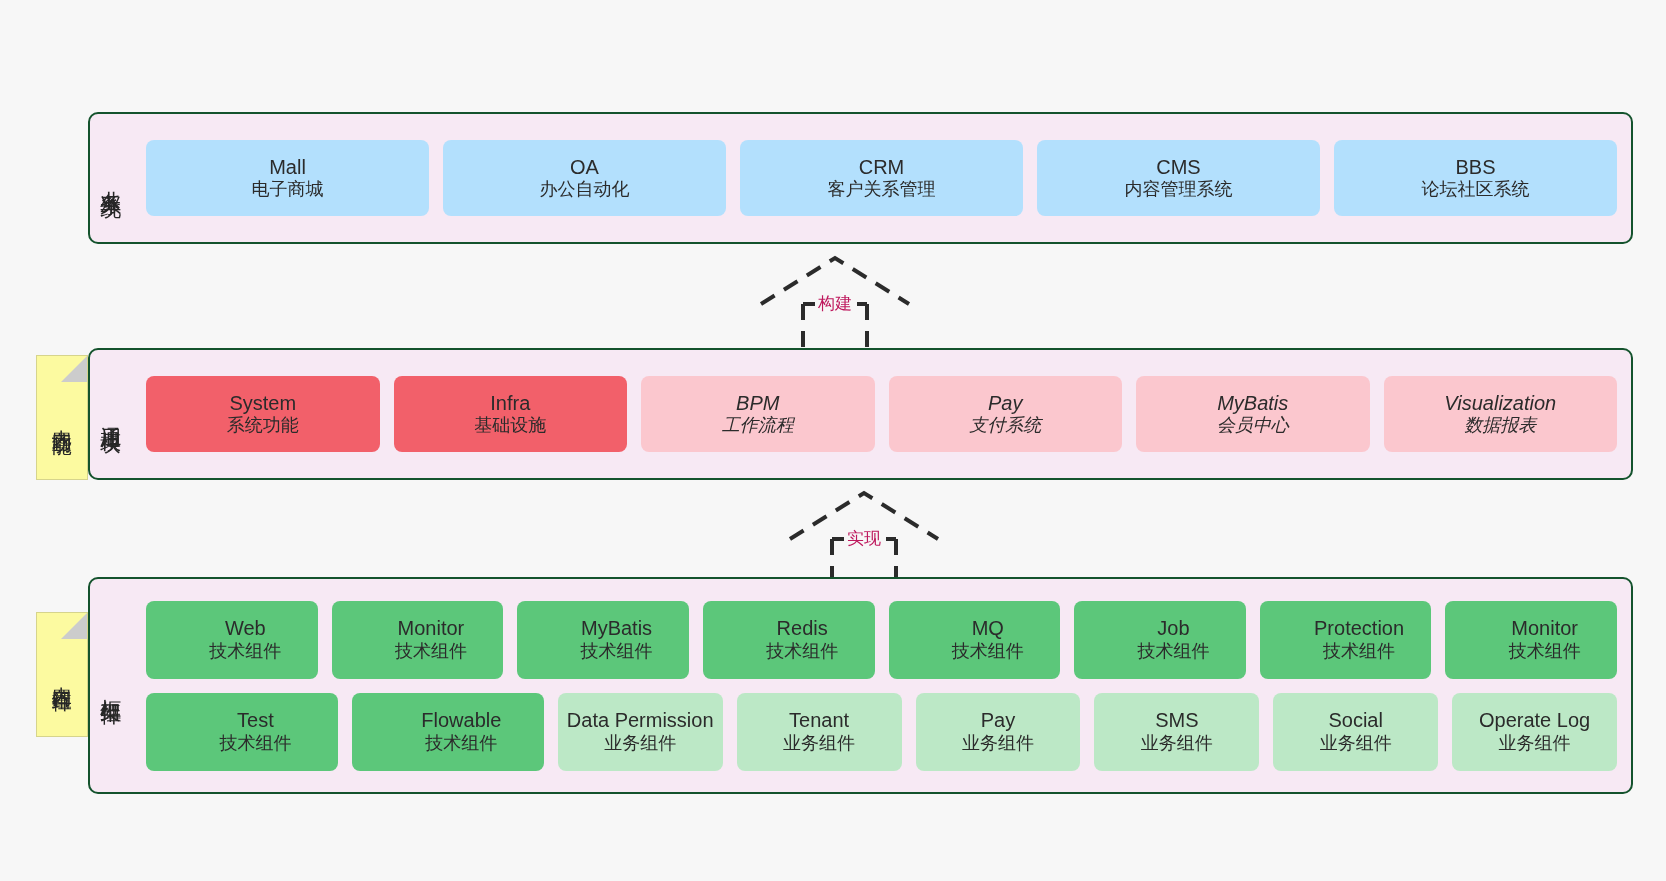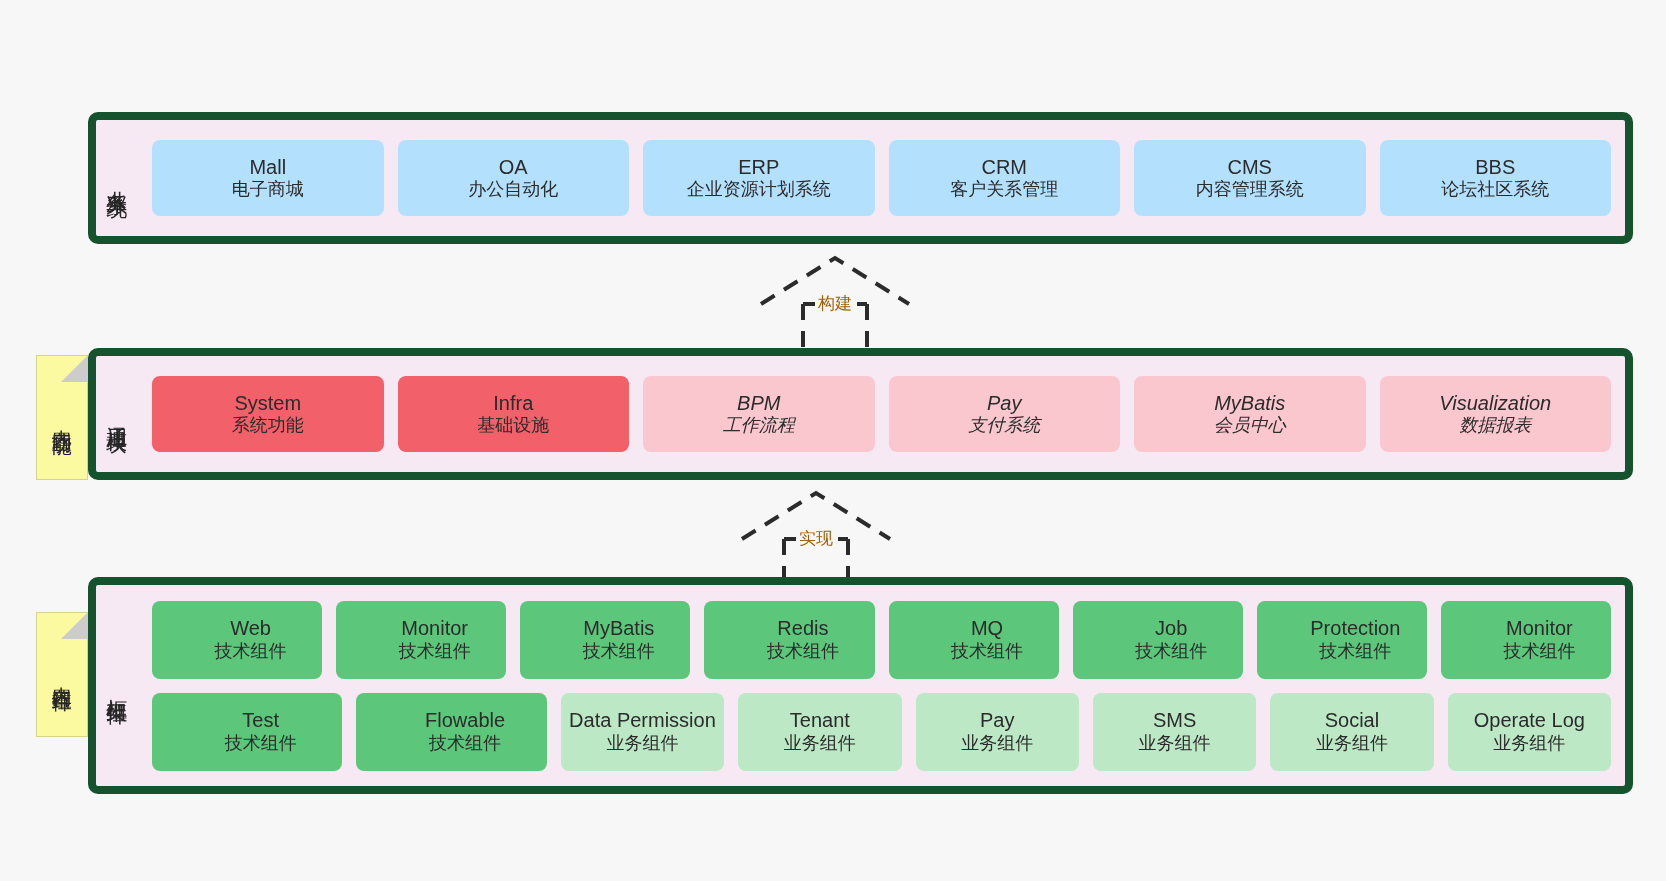--- a/index.html
+++ b/index.html
@@ -17,21 +17,21 @@
   .canvas {
     position: absolute;
     inset: 0;
   }
 
   
   .layer {
     position: absolute;
     box-sizing: border-box;
     background: #f7e9f4;
-    border: 8px solid #14532d;
+    border: 2px solid #14532d;
     border-radius: 10px;
     display: flex;
     align-items: stretch;
   }
   .layer-label {
     flex: 0 0 auto;
     width: 42px;
     display: flex;
     align-items: center;
     justify-content: center;
@@ -123,29 +123,29 @@
   #note-builtin-feature { left: 36px; top: 355px; width: 52px; height: 125px; }
   #note-builtin-component { left: 36px; top: 612px; width: 52px; height: 125px; }
 
   
   .link {
     position: absolute;
     width: 160px;
     height: 100px;
   }
   #link-build   { left: 755px; top: 252px; }
-  #link-realize { left: 736px; top: 487px; }
+  #link-realize { left: 784px; top: 487px; }
   .link svg { display: block; overflow: visible; }
   .link-label {
     position: absolute;
     left: 50%;
     transform: translateX(-50%);
     top: 40px;
     font-size: 17px;
-    color: #a16207;
+    color: #be185d;
     background: #f7f7f7;
     padding: 0 3px;
     white-space: nowrap;
     user-select: none;
   }
 </style>
 </head>
 <body>
 
 <div class="canvas">
@@ -154,24 +154,20 @@
     <div class="layer-label">业务系统</div>
     <div class="layer-body">
       <div class="row">
         <div class="cell">
           <span class="en">Mall</span>
           <span class="cn">电子商城</span>
         </div>
         <div class="cell">
           <span class="en">OA</span>
           <span class="cn">办公自动化</span>
-        </div>
-        <div class="cell">
-          <span class="en">ERP</span>
-          <span class="cn">企业资源计划系统</span>
         </div>
         <div class="cell">
           <span class="en">CRM</span>
           <span class="cn">客户关系管理</span>
         </div>
         <div class="cell">
           <span class="en">CMS</span>
           <span class="cn">内容管理系统</span>
         </div>
         <div class="cell">

